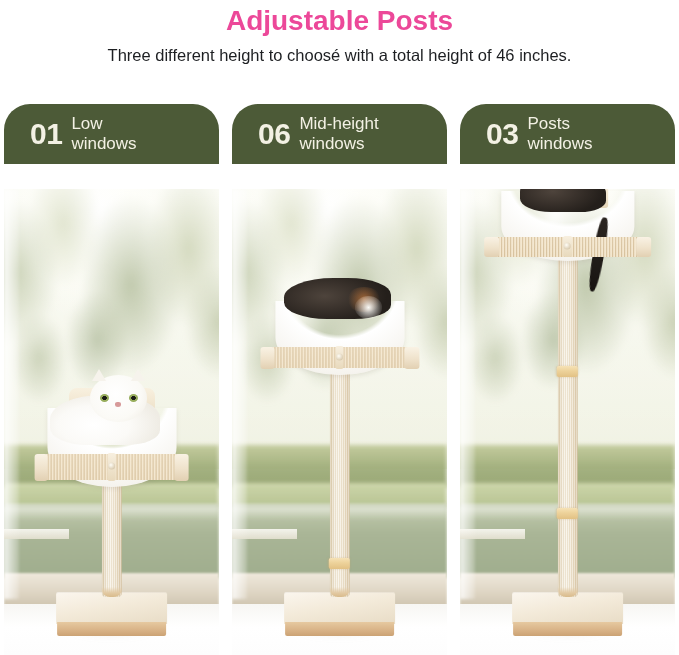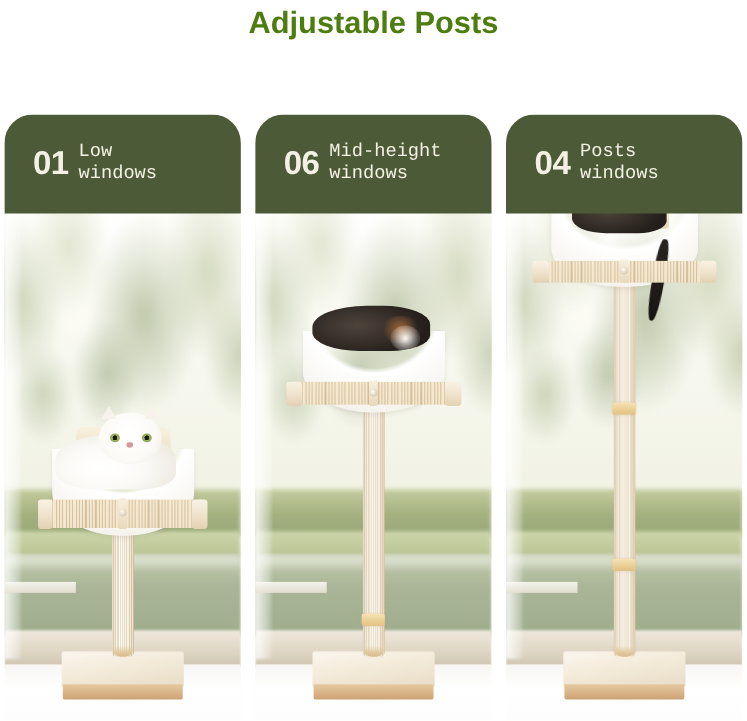--- a/index.html
+++ b/index.html
@@ -7,21 +7,21 @@
     width: 679px; height: 655px;
     background: #ffffff;
     font-family: "Liberation Sans", sans-serif;
     overflow: hidden;
   }
   .page { position: relative; width: 679px; height: 655px; background: #fff; }
 
   
   .header { width: 100%; text-align: center; padding-top: 4px; }
   .title {
-    font-size: 28px; font-weight: bold; color: #4d7c0f;
+    font-size: 28px; font-weight: bold; color: #ec4899;
     letter-spacing: 0px; line-height: 34px;
   }
   .subtitle {
     font-size: 16.5px; font-weight: normal; color: #1d1f22;
     line-height: 22px; margin-top: 6px;
   }
 
   
   .panels {
     position: absolute; left: 0; top: 104px;
@@ -29,35 +29,35 @@
     display: flex; gap: 13px; padding: 0 4px;
   }
   .panel {
     position: relative; flex: 1 1 0; height: 551px;
     overflow: hidden;
   }
 
   
   .badge {
     position: relative; z-index: 6;
-    height: 90px; width: 100%;
+    height: 60px; width: 100%;
     background: #4c5a37;
     border-radius: 26px 26px 0 0;
     display: flex; align-items: center;
     padding-left: 26px; gap: 9px;
   }
   .badge-num {
     font-size: 30px; font-weight: bold; color: #f3f1e4;
     line-height: 30px; letter-spacing: -0.5px;
   }
   .badge-label {
     font-size: 17px; color: #f3f1e4; line-height: 20px;
     font-weight: normal;
   }
-  .badge-label span { display: block; font-family: Liberation Mono, monospace; }
+  .badge-label span { display: block; }
 
   
   .photo {
     position: absolute; left: 0; top: 85px;
     width: 100%; height: 466px;
     overflow: hidden;
     background: #fdfcf7;
   }
 
   
@@ -275,20 +275,21 @@
     background: radial-gradient(circle, #fbfaf6 0%, rgba(251,250,246,.15) 70%, rgba(251,250,246,0) 100%);
   }
 </style>
 </head>
 <body>
 
 <div class="page">
 
   <div class="header">
     <div class="title">Adjustable Posts</div>
+    <div class="subtitle">Three different height to choosé with a total height of 46 inches.</div>
   </div>
 
   <div class="panels">
 
     <div class="panel">
 
       <div class="badge">
         <div class="badge-num">01</div>
         <div class="badge-label">
           <span>Low</span>
@@ -403,21 +404,21 @@
             <div class="deck-mid"></div>
             <div class="deck-screw"></div>
           </div>
         </div>
       </div>
     </div>
 
     <div class="panel">
 
       <div class="badge">
-        <div class="badge-num">04</div>
+        <div class="badge-num">03</div>
         <div class="badge-label">
           <span>Posts</span>
           <span>windows</span>
         </div>
       </div>
 
       <div class="photo">
         <div class="sky"></div>
         <div class="trees"></div>
         <div class="hedge"></div>

